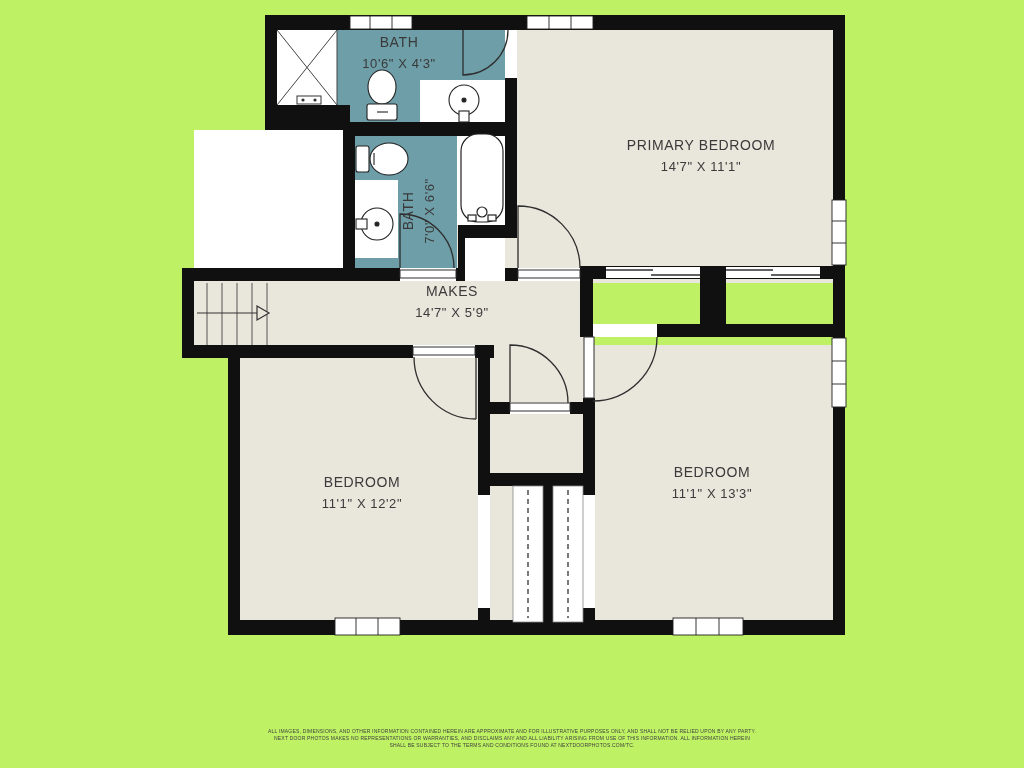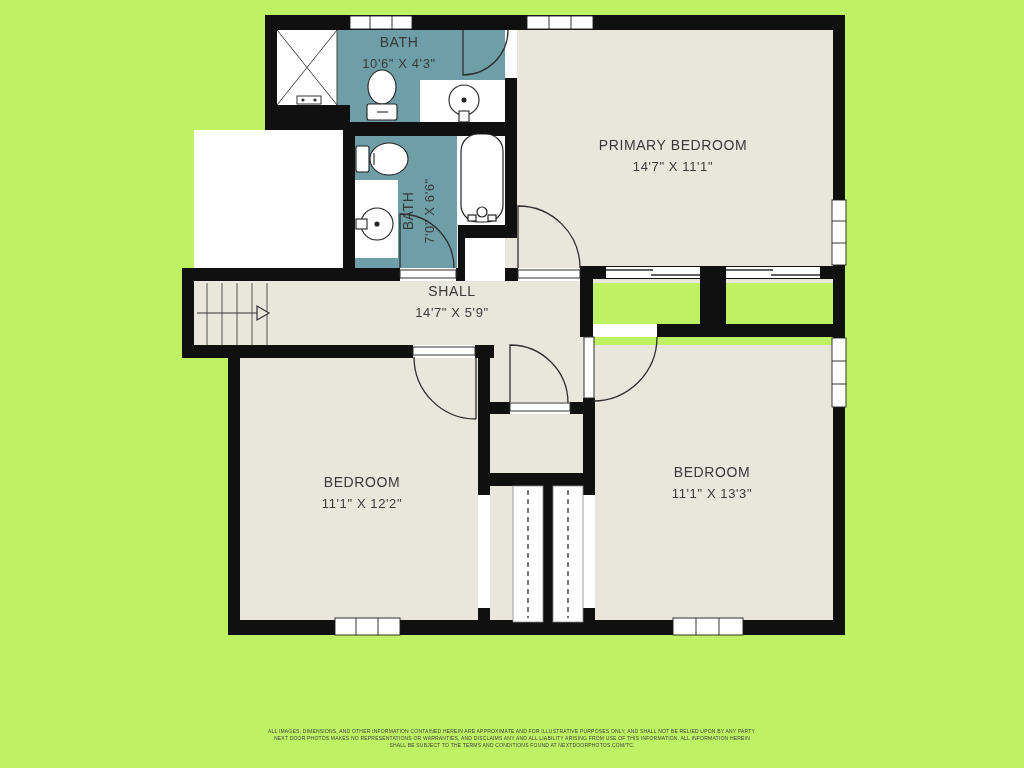--- a/index.html
+++ b/index.html
@@ -199,32 +199,32 @@
       <line x1="568" y1="490" x2="568" y2="618" stroke="#222222" stroke-width="1.2" stroke-dasharray="5,4"></line>
     </g>
   </g>
 </svg>
 
 <div class="room-label" style="left:399px;top:53px;">
   <span class="rname">BATH</span>
   <span class="rdims">10'6" X 4'3"</span>
 </div>
 
-<div class="room-label" style="left:673px;top:156px;">
+<div class="room-label" style="left:701px;top:156px;">
   <span class="rname">PRIMARY BEDROOM</span>
   <span class="rdims">14'7" X 11'1"</span>
 </div>
 
 <div class="room-label rot" style="left:419px;top:211px;">
   <span class="rname">BATH</span>
   <span class="rdims">7'0" X 6'6"</span>
 </div>
 
 <div class="room-label" style="left:452px;top:302px;">
-  <span class="rname">SHALL</span>
+  <span class="rname">MAKES</span>
   <span class="rdims">14'7" X 5'9"</span>
 </div>
 
 <div class="room-label" style="left:362px;top:493px;">
   <span class="rname">BEDROOM</span>
   <span class="rdims">11'1" X 12'2"</span>
 </div>
 
 <div class="room-label" style="left:712px;top:483px;">
   <span class="rname">BEDROOM</span>

